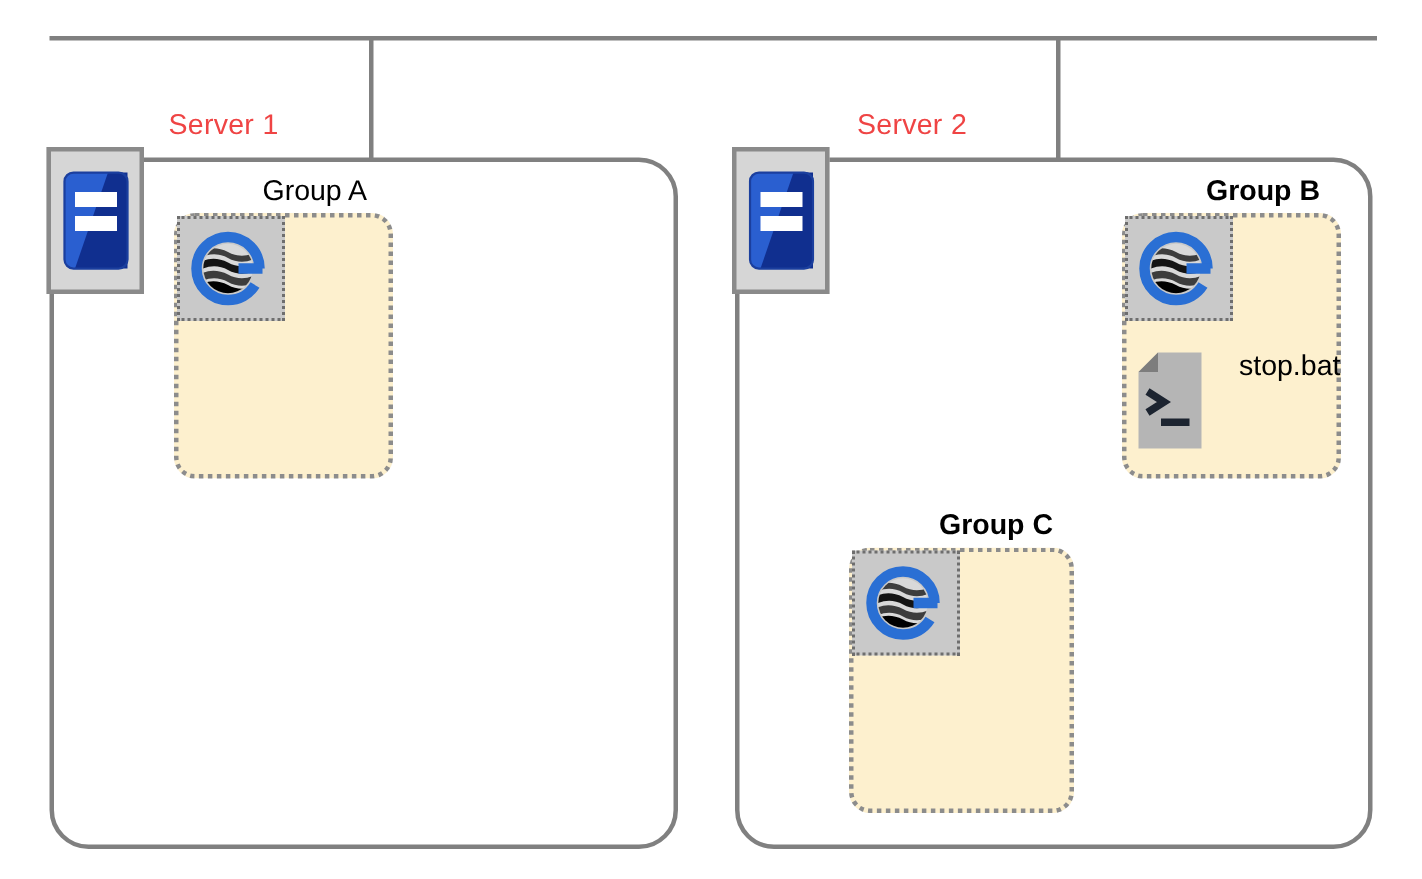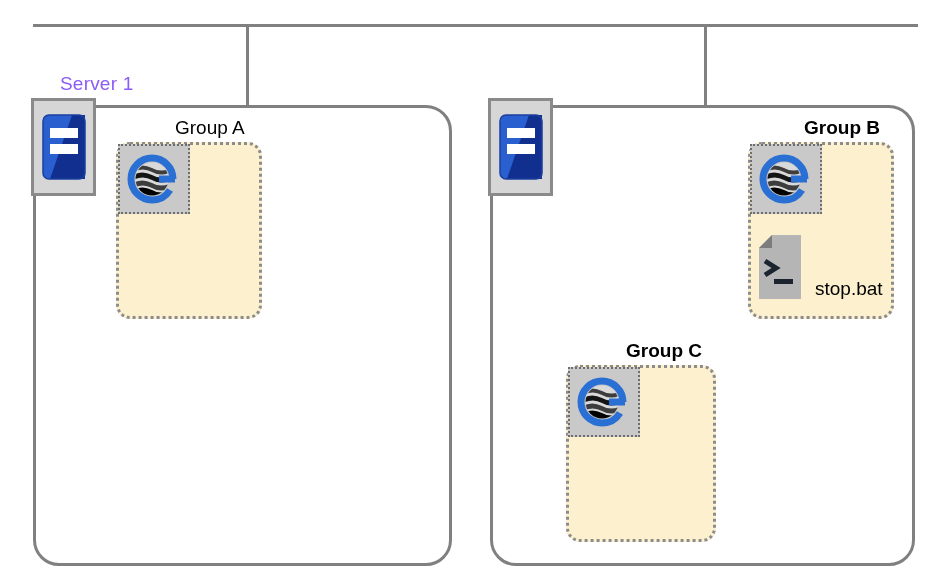--- a/index.html
+++ b/index.html
@@ -34,24 +34,24 @@
     width: 3px;
     height: 82px;
     background: #808080;
   }
   .bus-v-1 { left: 246px; }
   .bus-v-2 { left: 704px; }
 
   .server-label {
     position: absolute;
     font-size: 19px;
-    color: #8b5cf6;
+    color: #ef4444;
     letter-spacing: 0.2px;
     white-space: nowrap;
-    text-align: left;
+    text-align: center;
   }
   .server-label-1 { left: 60px; top: 73px; width: 178px; }
   .server-label-2 { left: 520px; top: 73px; width: 176px; }
 
   
   .server-box {
     position: absolute;
     border: 3px solid #808080;
     border-radius: 26px;
     background: #ffffff;
@@ -113,41 +113,42 @@
   }
   #gf-icon-a { left: 118px; top: 144px; }
   #gf-icon-b { left: 750px; top: 144px; }
   #gf-icon-c { left: 568px; top: 367px; }
   .gf-icon svg { display: block; }
 
   
   .bat-item {
     position: absolute;
     display: flex;
-    align-items: flex-end;
-    gap: 13px;
+    align-items: flex-start;
+    gap: 24px;
   }
   #bat-item-b { left: 758px; top: 234px; }
   .bat-file-icon { width: 44px; height: 66px; display: block; }
   .bat-label {
     font-size: 19px;
     color: #000000;
     white-space: nowrap;
   }
 </style>
 </head>
 <body>
 
 <div id="canvas">
 
   <div class="bus-line bus-h"></div>
   <div class="bus-line bus-v bus-v-1"></div>
   <div class="bus-line bus-v bus-v-2"></div>
 
   <div class="server-label server-label-1">Server 1</div>
+  <div class="server-label server-label-2">Server 2</div>
 
   <div class="server-box" id="server-box-1"></div>
 
   <div class="server-icon" id="server-icon-1">
     <svg width="44" height="66" viewBox="0 0 44 66">
       <rect x="1" y="1" width="42" height="64" rx="6" ry="6" fill="#2a5fd0"></rect>
       <path d="M 30 1 L 43 1 L 43 65 L 8 65 Z" fill="#102f8f"></path>
       <rect x="1" y="1" width="42" height="64" rx="6" ry="6" fill="none" stroke="#1b3f9e" stroke-width="1.5"></rect>
       <rect x="8" y="14" width="28" height="10" fill="#ffffff"></rect>
       <rect x="8" y="30" width="28" height="10" fill="#ffffff"></rect>

